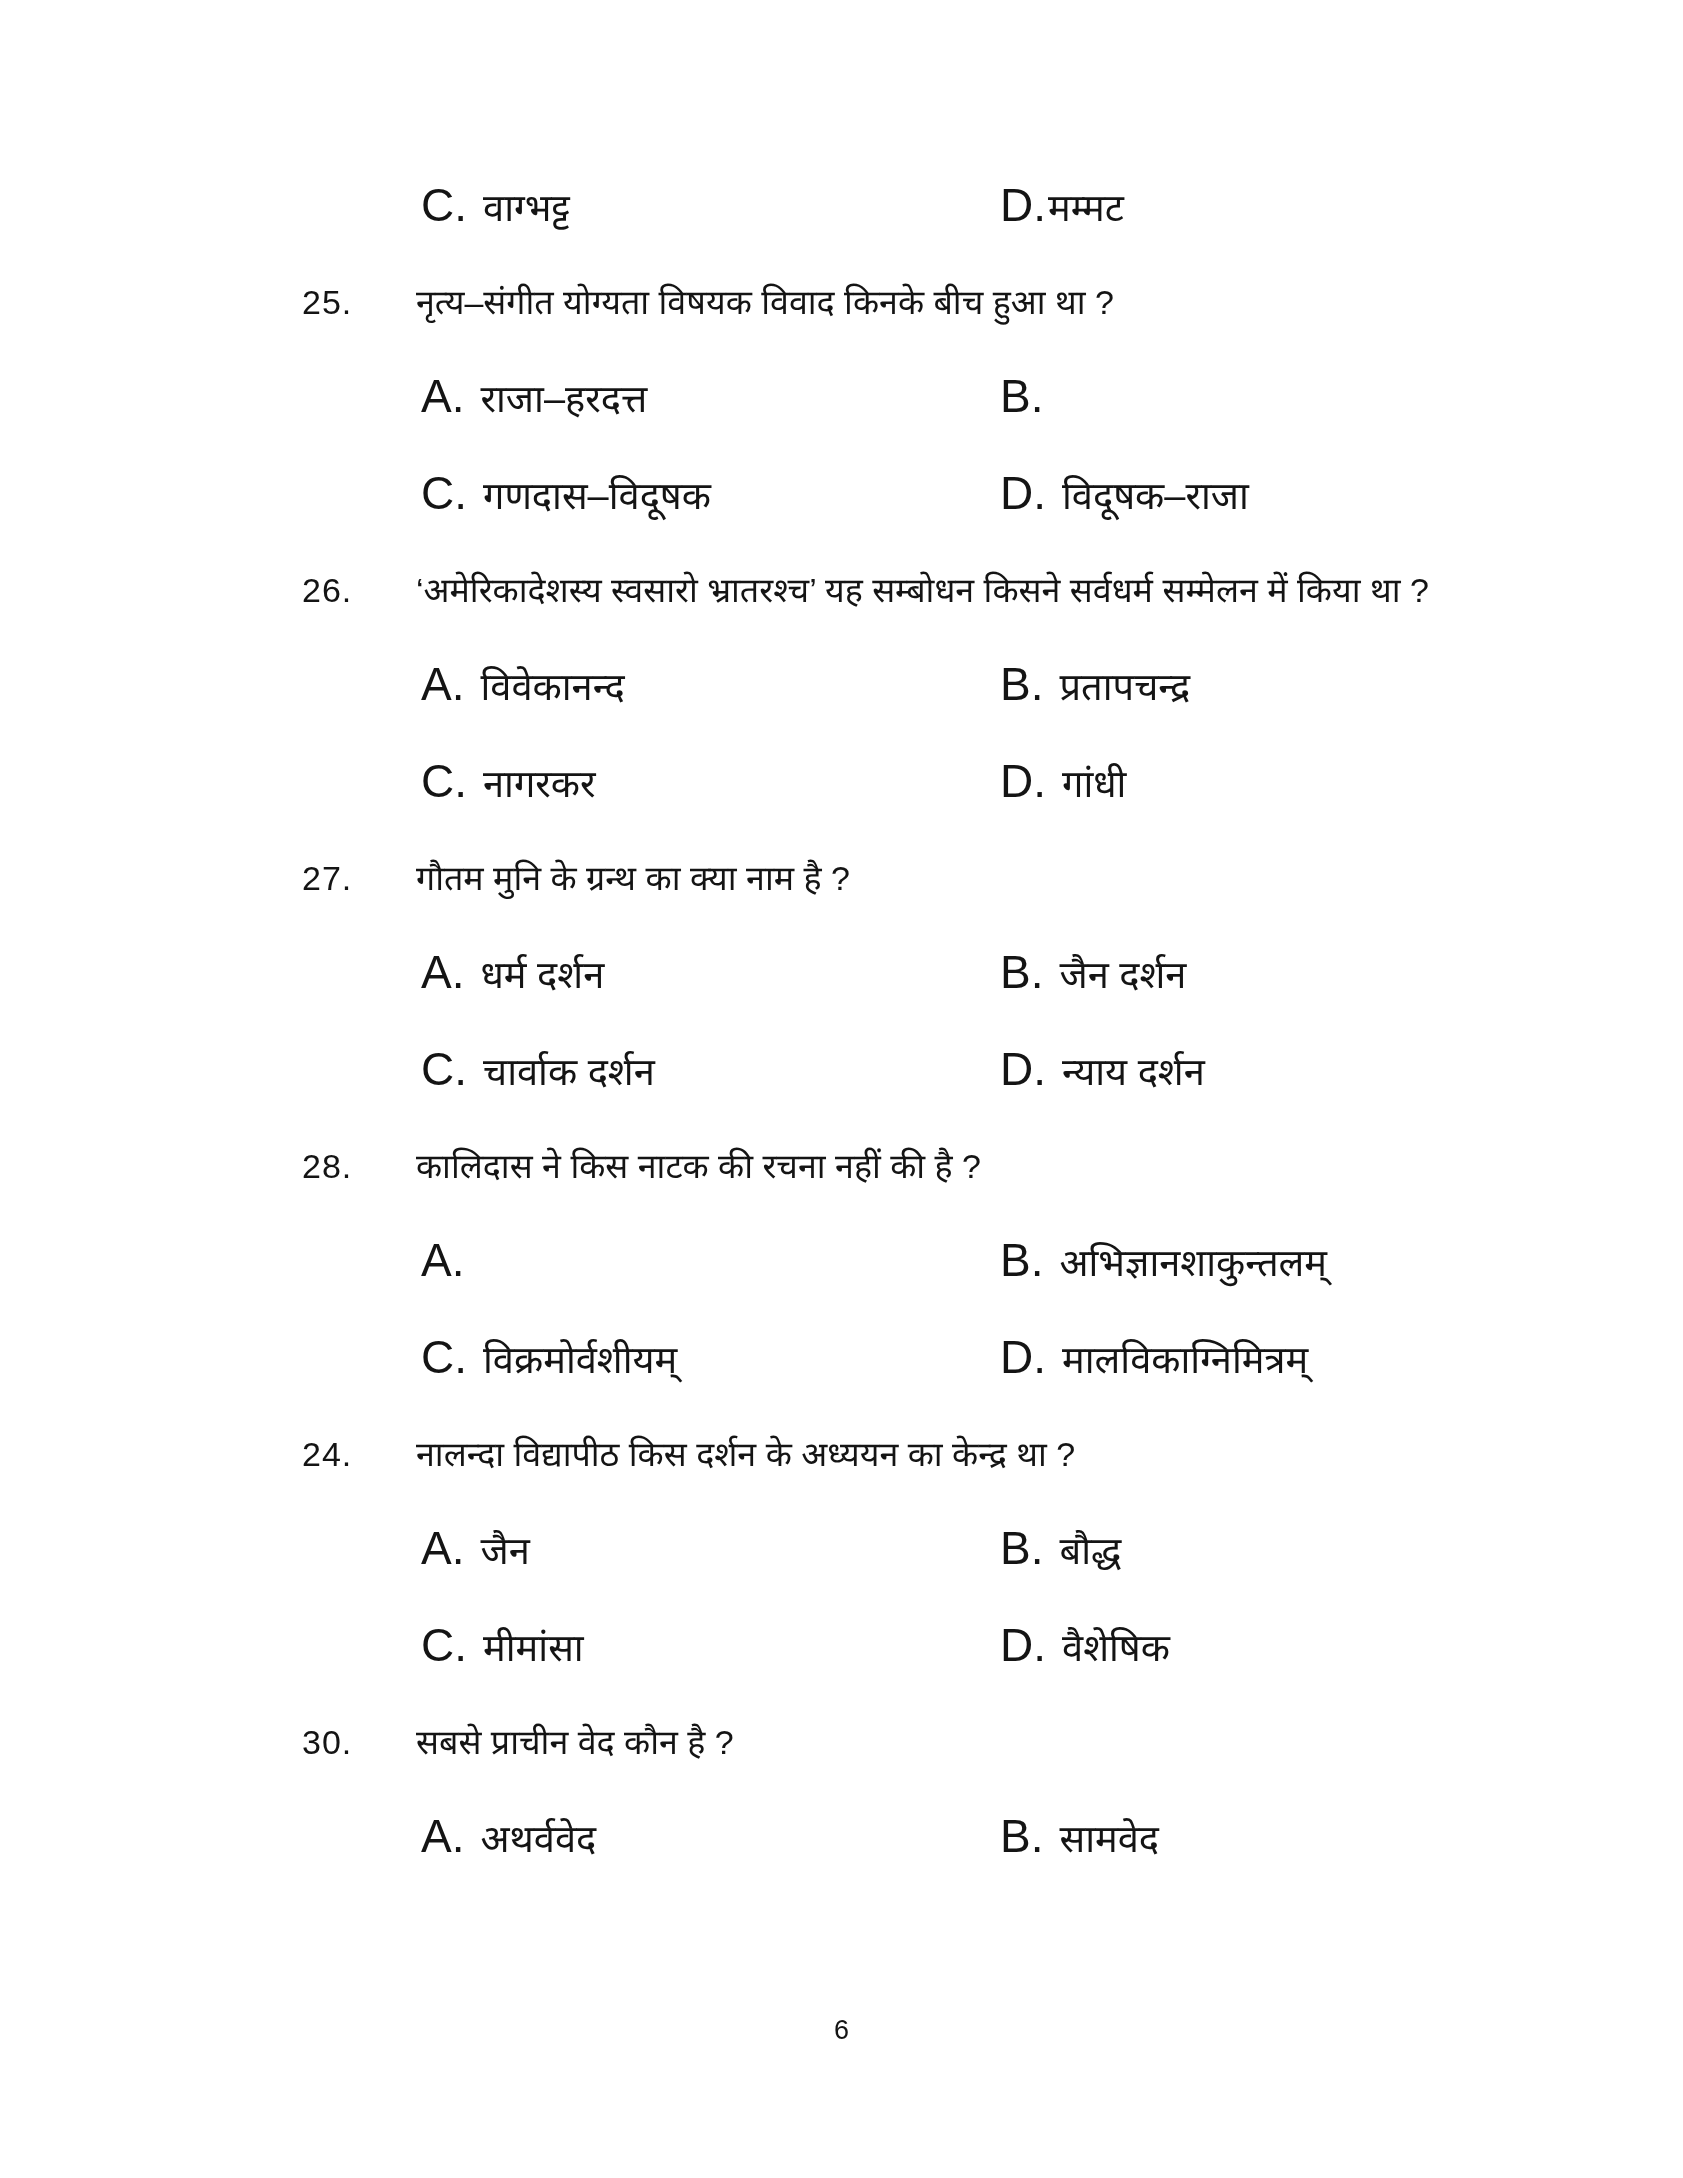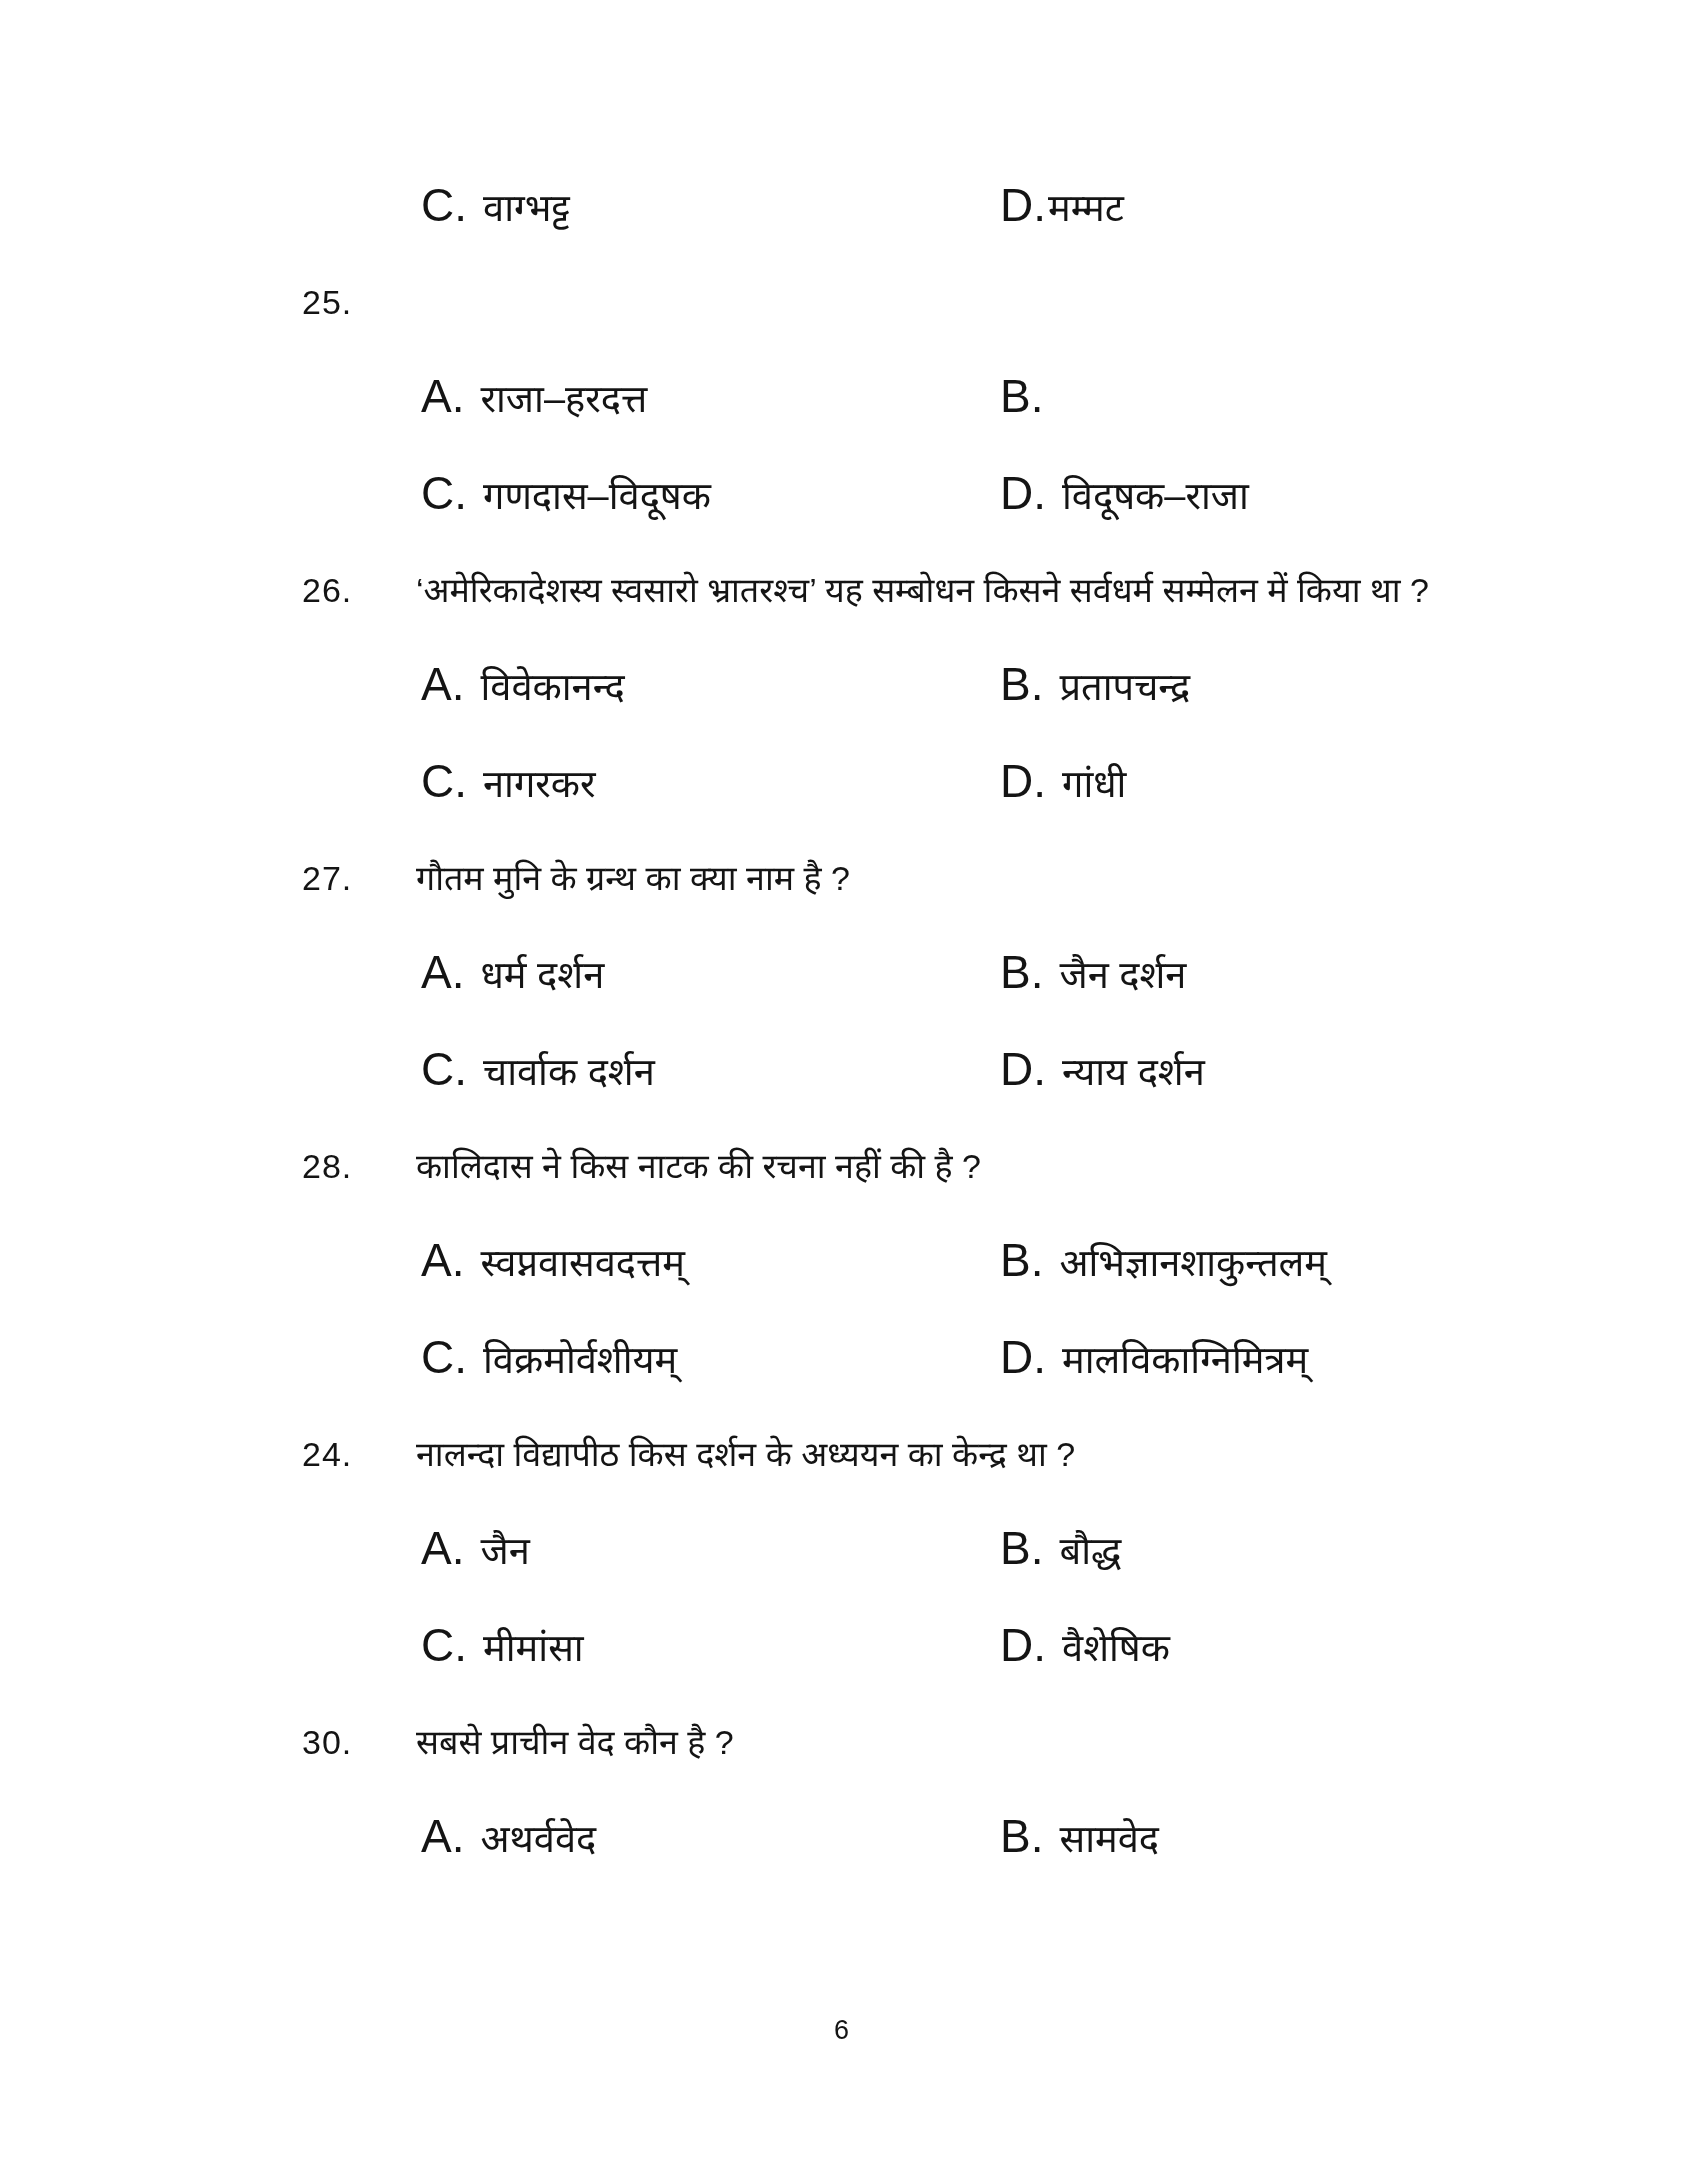--- a/index.html
+++ b/index.html
@@ -85,20 +85,21 @@
         <span class="opt-text">वाग्भट्ट</span>
       </div>
       <div class="opt tight">
         <span class="opt-letter">D.</span>
         <span class="opt-text">मम्मट</span>
       </div>
     </div>
 
     <div class="q-row">
       <span class="q-num">25.</span>
+      <span class="q-text">नृत्य–संगीत योग्यता विषयक विवाद किनके बीच हुआ था ?</span>
     </div>
     <div class="options-row">
       <div class="opt col-a">
         <span class="opt-letter">A.</span>
         <span class="opt-text">राजा–हरदत्त</span>
       </div>
       <div class="opt">
         <span class="opt-letter">B.</span>
       </div>
     </div>
@@ -163,21 +164,20 @@
       </div>
     </div>
 
     <div class="q-row">
       <span class="q-num">28.</span>
       <span class="q-text">कालिदास ने किस नाटक की रचना नहीं की है ?</span>
     </div>
     <div class="options-row">
       <div class="opt col-a">
         <span class="opt-letter">A.</span>
-        <span class="opt-text">स्वप्नवासवदत्तम्</span>
       </div>
       <div class="opt">
         <span class="opt-letter">B.</span>
         <span class="opt-text">अभिज्ञानशाकुन्तलम्</span>
       </div>
     </div>
     <div class="options-row">
       <div class="opt col-a">
         <span class="opt-letter">C.</span>
         <span class="opt-text">विक्रमोर्वशीयम्</span>

